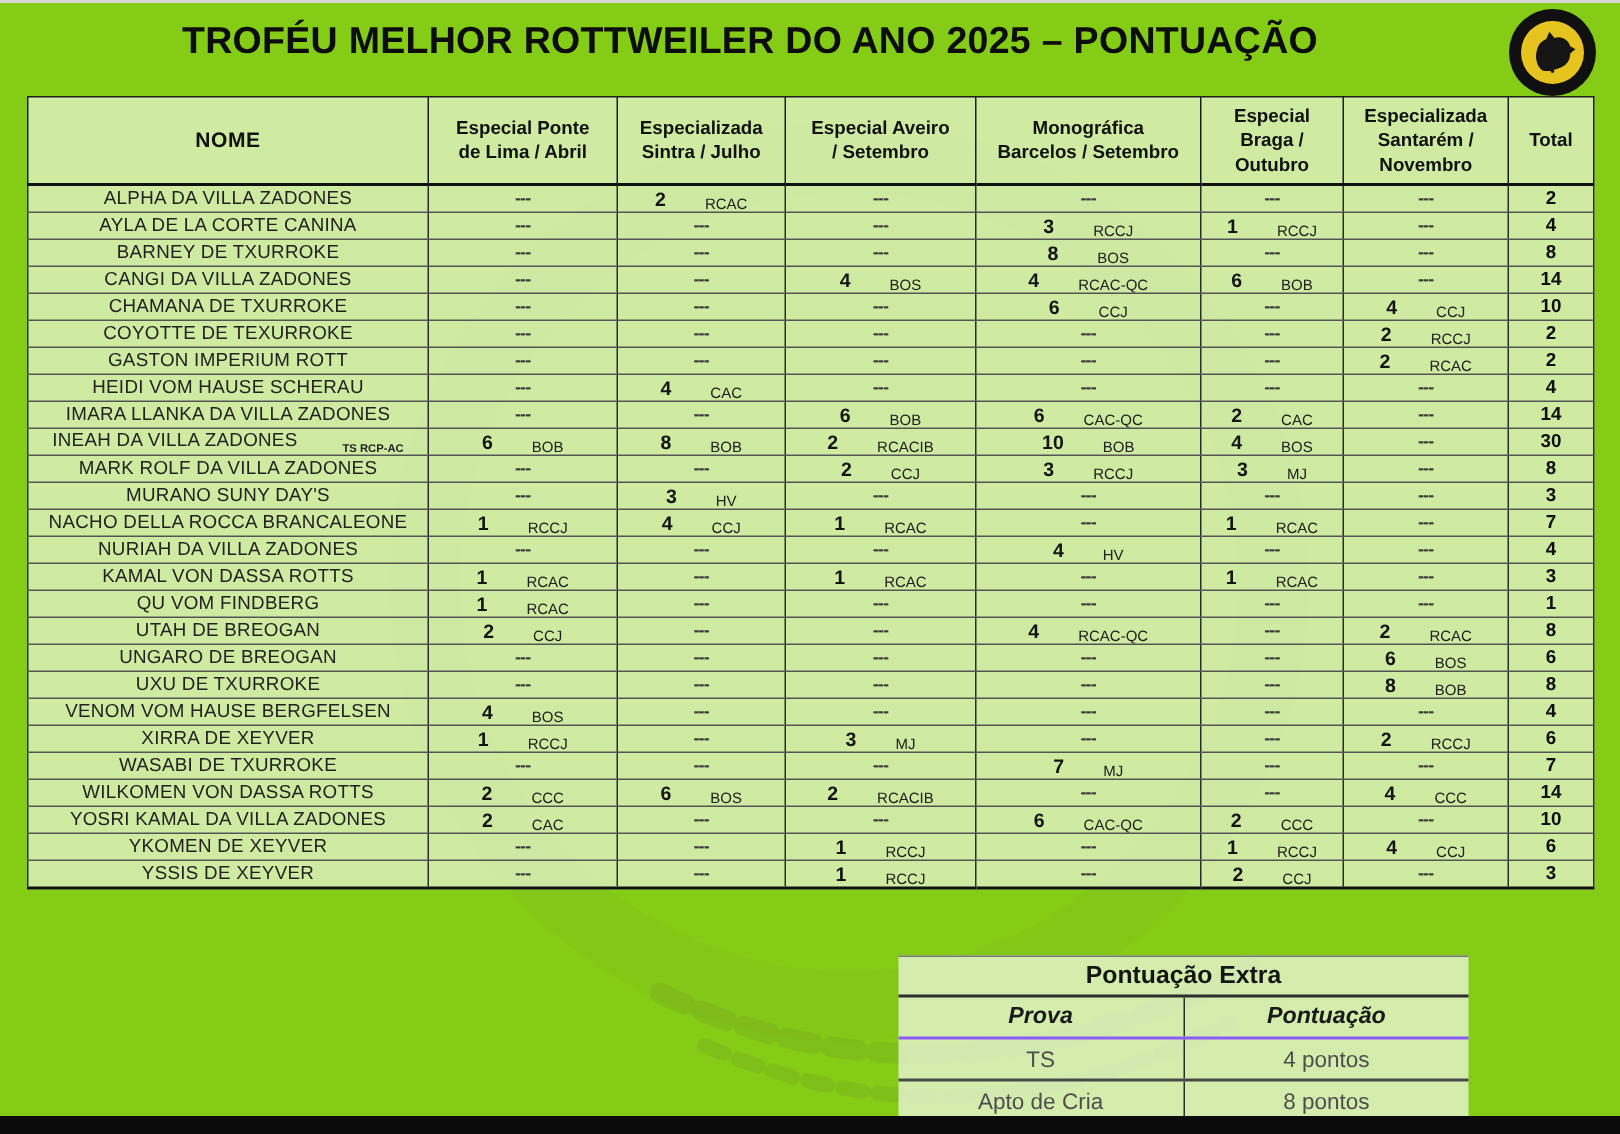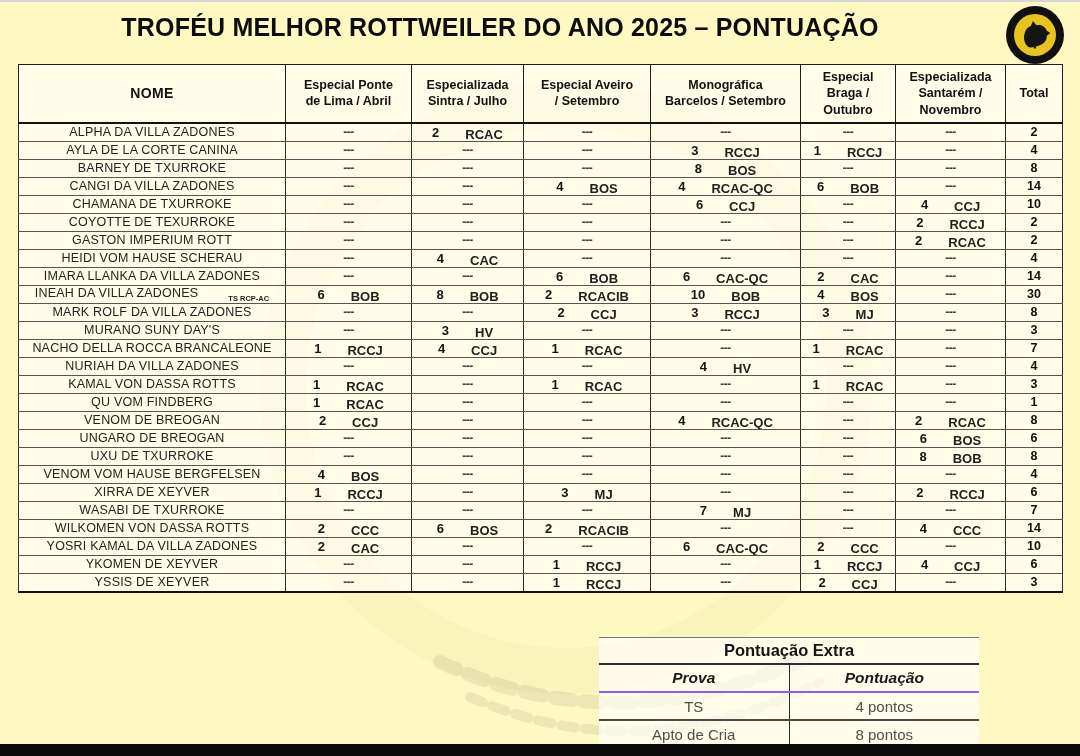--- a/index.html
+++ b/index.html
@@ -1,18 +1,18 @@
 <!DOCTYPE html>
 <html><head>
 <meta charset="utf-8">
 <style>
   html,body{margin:0;padding:0;background:#e8e8e8;}
   .page{
     position:relative; width:1080px; height:756px; margin:0 auto;
-    background:#fef9c3; overflow:hidden;
+    background:#84cc16; overflow:hidden;
     font-family:"Liberation Sans", sans-serif; color:#1c1c1c;
     border-top:2px solid #d6d6d6; box-sizing:border-box;
   }
   .page-title{
     position:absolute; top:11px; left:0; width:1000px;
     text-align:center; font-size:25px; font-weight:bold; letter-spacing:.2px;
     color:#0d0d0d;
   }
   
   .badge{
@@ -48,21 +48,21 @@
   table.score td{
     border-left:1.5px solid #2c2c2c; border-right:1.5px solid #2c2c2c;
     border-top:1.2px solid #555; border-bottom:1.2px solid #555;
     height:17px; padding:0 2px; text-align:center; vertical-align:middle;
     font-size:12.5px; overflow:hidden; white-space:nowrap;
   }
   table.score tr:last-child td{ border-bottom:2px solid #111; }
   td.name{ text-align:left; padding-left:9px; color:#222; letter-spacing:.2px; }
   td.name sub{ font-size:7.5px; font-weight:bold; letter-spacing:0;margin-left:30px; }
   .score-num{ font-weight:bold; font-size:13px; color:#141414; }
-  .score-sub{ font-size:13px; font-weight:bold; color:#202020; position:relative; top:2px; letter-spacing:0;margin-left:26px; }
+  .score-sub{ font-size:10px; font-weight:normal; color:#202020; position:relative; top:2px; letter-spacing:0;margin-left:26px; }
   .dash{ color:#3c3c3c; font-weight:bold; letter-spacing:-.5px; font-size:12px; }
   td.total{ font-weight:bold; font-size:13.5px; color:#0e0e0e; }
   
   .extra{
     position:absolute; left:599px; top:635px; width:380px;
     border-top:1px solid #777; background:rgba(255,255,255,.65);
   }
   .extra-title{
     text-align:center; font-weight:bold; font-size:16.5px; color:#151515;
     height:25px; line-height:25px; border-bottom:2px solid #2e2e2e;
@@ -284,21 +284,21 @@
           <td class="name">QU VOM FINDBERG</td>
           <td><span class="score-num">1</span><span class="score-sub">RCAC</span></td>
           <td><span class="dash">---</span></td>
           <td><span class="dash">---</span></td>
           <td><span class="dash">---</span></td>
           <td><span class="dash">---</span></td>
           <td><span class="dash">---</span></td>
           <td class="total">1</td>
         </tr>
         <tr>
-          <td class="name">VENOM DE BREOGAN</td>
+          <td class="name">UTAH DE BREOGAN</td>
           <td><span class="score-num">2</span><span class="score-sub">CCJ</span></td>
           <td><span class="dash">---</span></td>
           <td><span class="dash">---</span></td>
           <td><span class="score-num">4</span><span class="score-sub">RCAC-QC</span></td>
           <td><span class="dash">---</span></td>
           <td><span class="score-num">2</span><span class="score-sub">RCAC</span></td>
           <td class="total">8</td>
         </tr>
         <tr>
           <td class="name">UNGARO DE BREOGAN</td>

